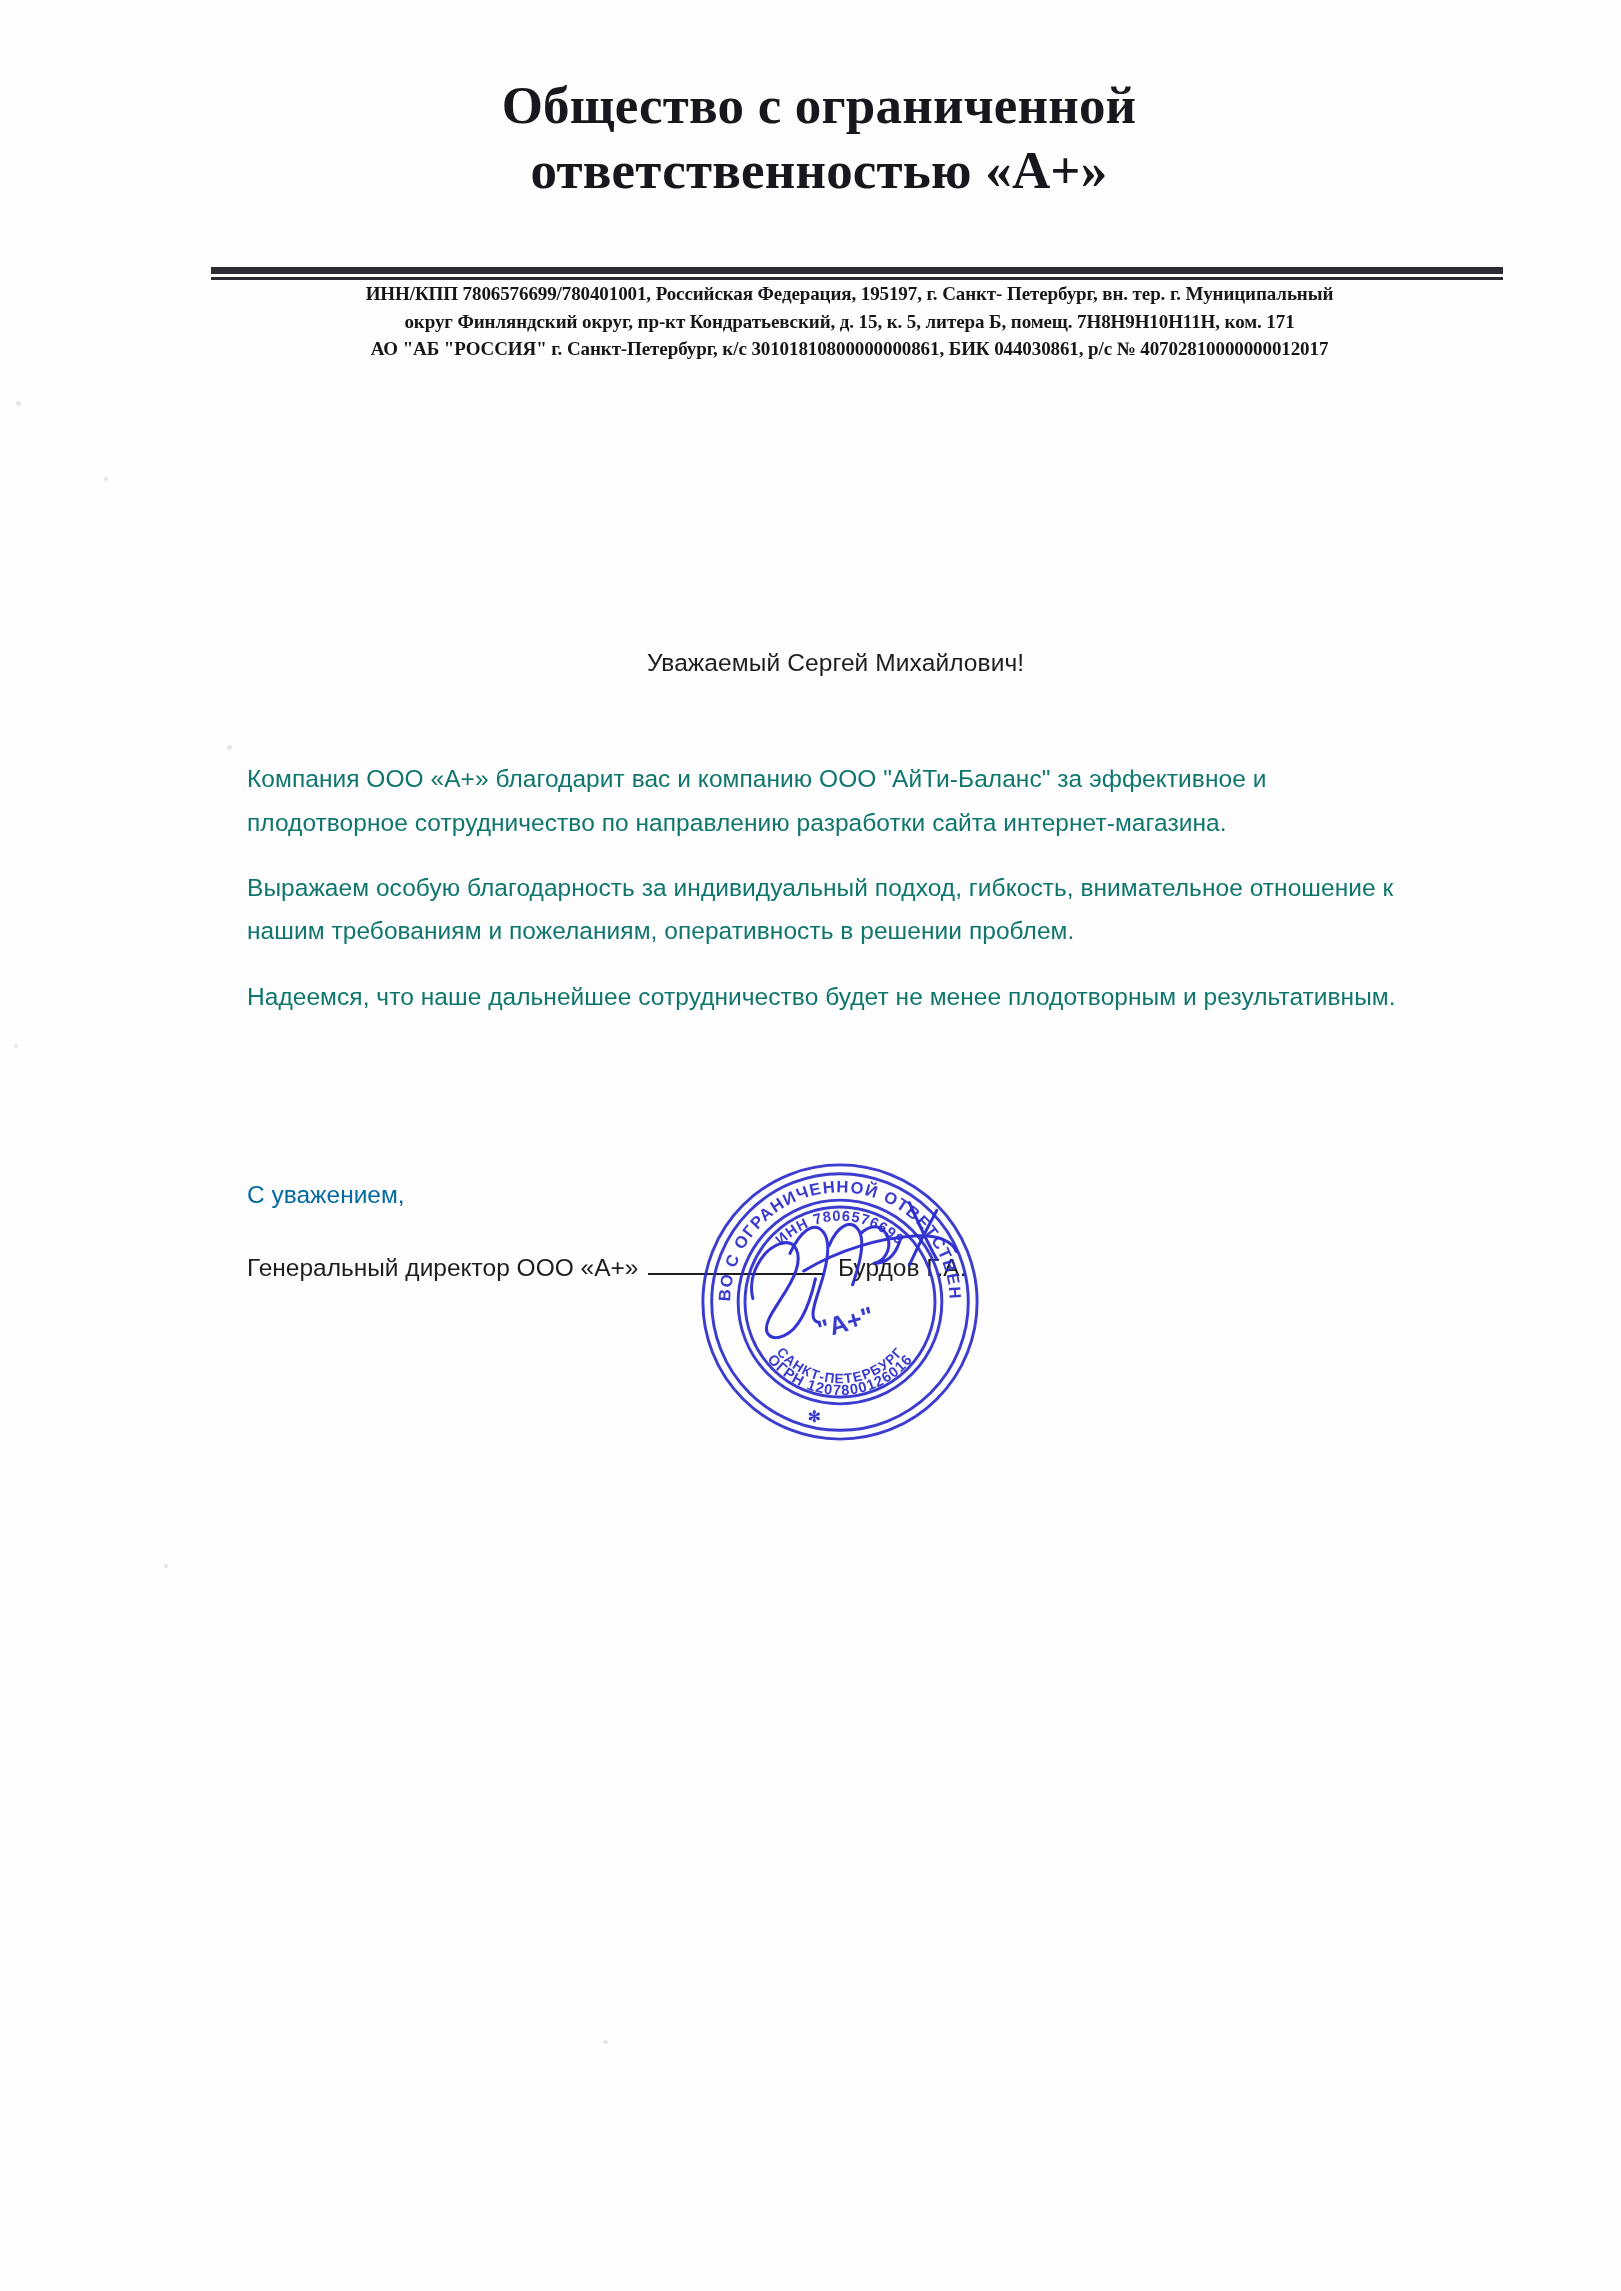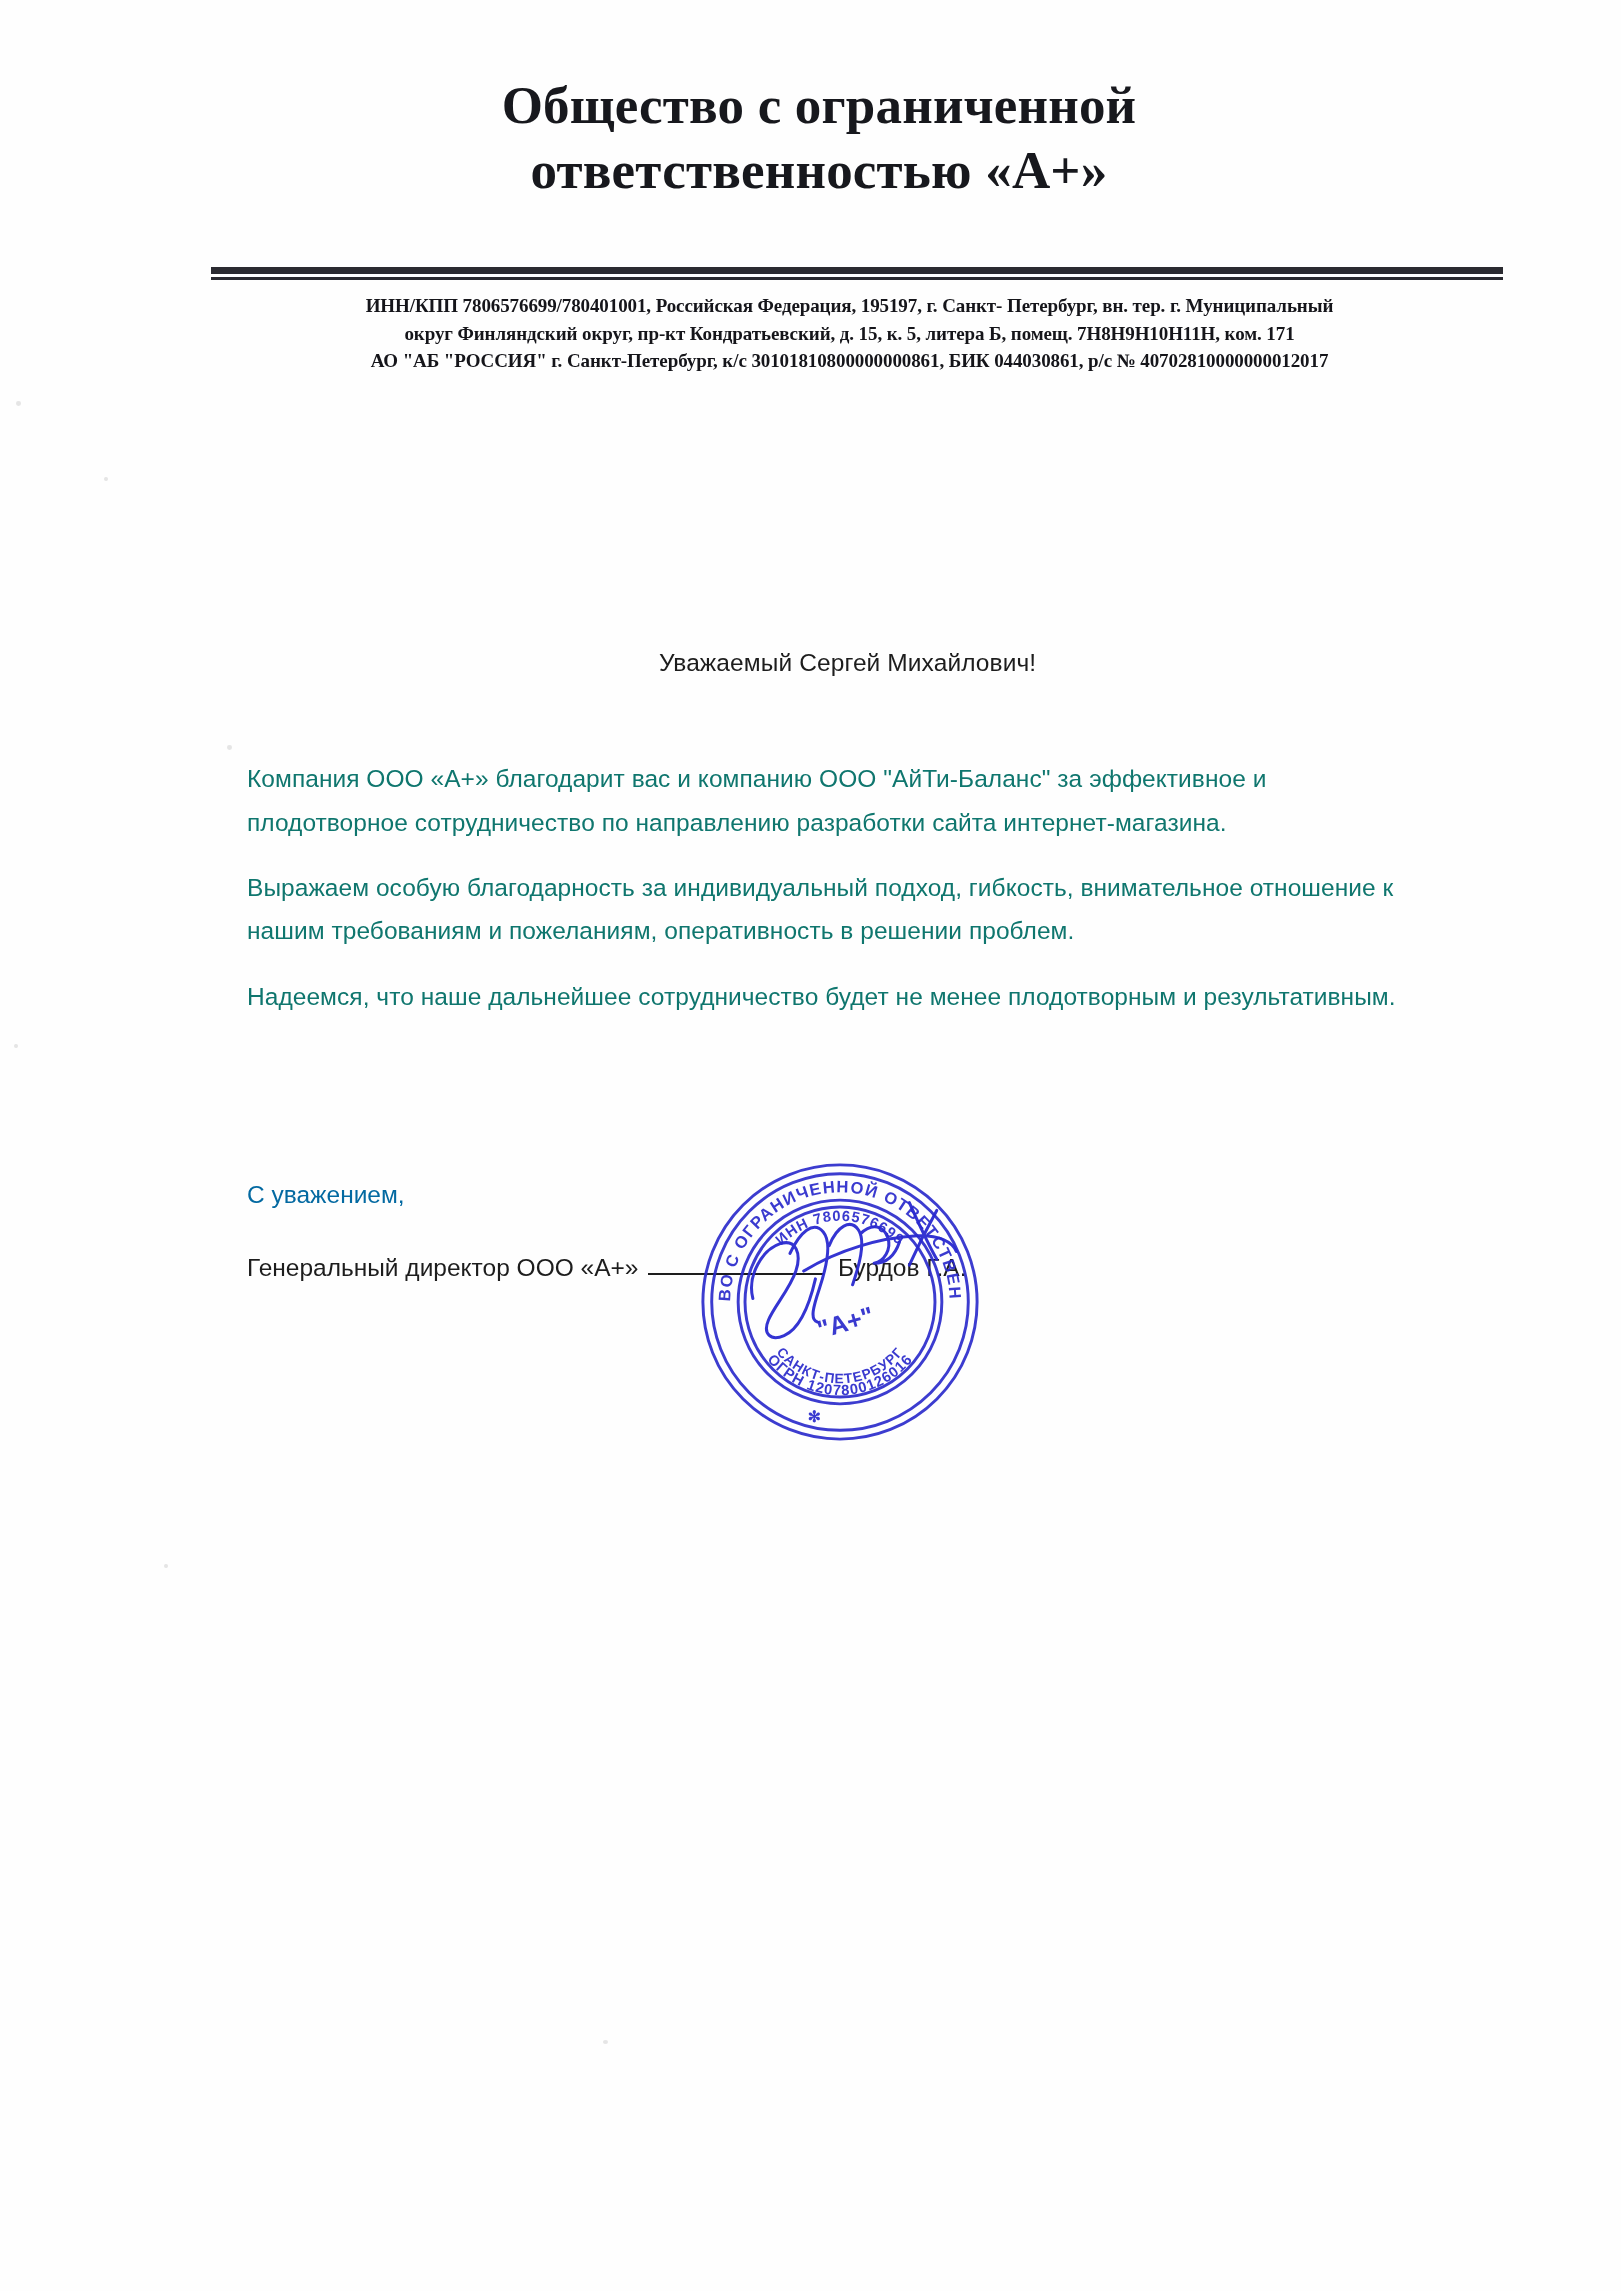--- a/index.html
+++ b/index.html
@@ -61,40 +61,39 @@
     height: 6.9px;
     background: #2b2b31;
   }
   .rule-gap { height: 2.9px; background: #ffffff; }
   .rule-thin { height: 2.9px; background: #2b2b31; }
 
   .lh-details {
     position: absolute;
     left: 176px;
     right: 98px;
-    top: 292px;
+    top: 280px;
     text-align: center;
     font-family: "Liberation Serif", "DejaVu Serif", serif;
     font-weight: bold;
     font-size: 19px;
     line-height: 1.45;
     color: #15151a;
     letter-spacing: -0.1px;
   }
   .lh-details div { white-space: nowrap; }
 
   
   .salutation {
     position: absolute;
     left: 647px;
     top: 649px;
     font-size: 24.5px;
     color: #1d1d1d;
     letter-spacing: 0.1px;
-    margin-left: 12px;
   }
 
   .body-block {
     position: absolute;
     left: 247px;
     top: 757px;
     width: 1176px;
   }
   .para {
     font-size: 24.5px;

